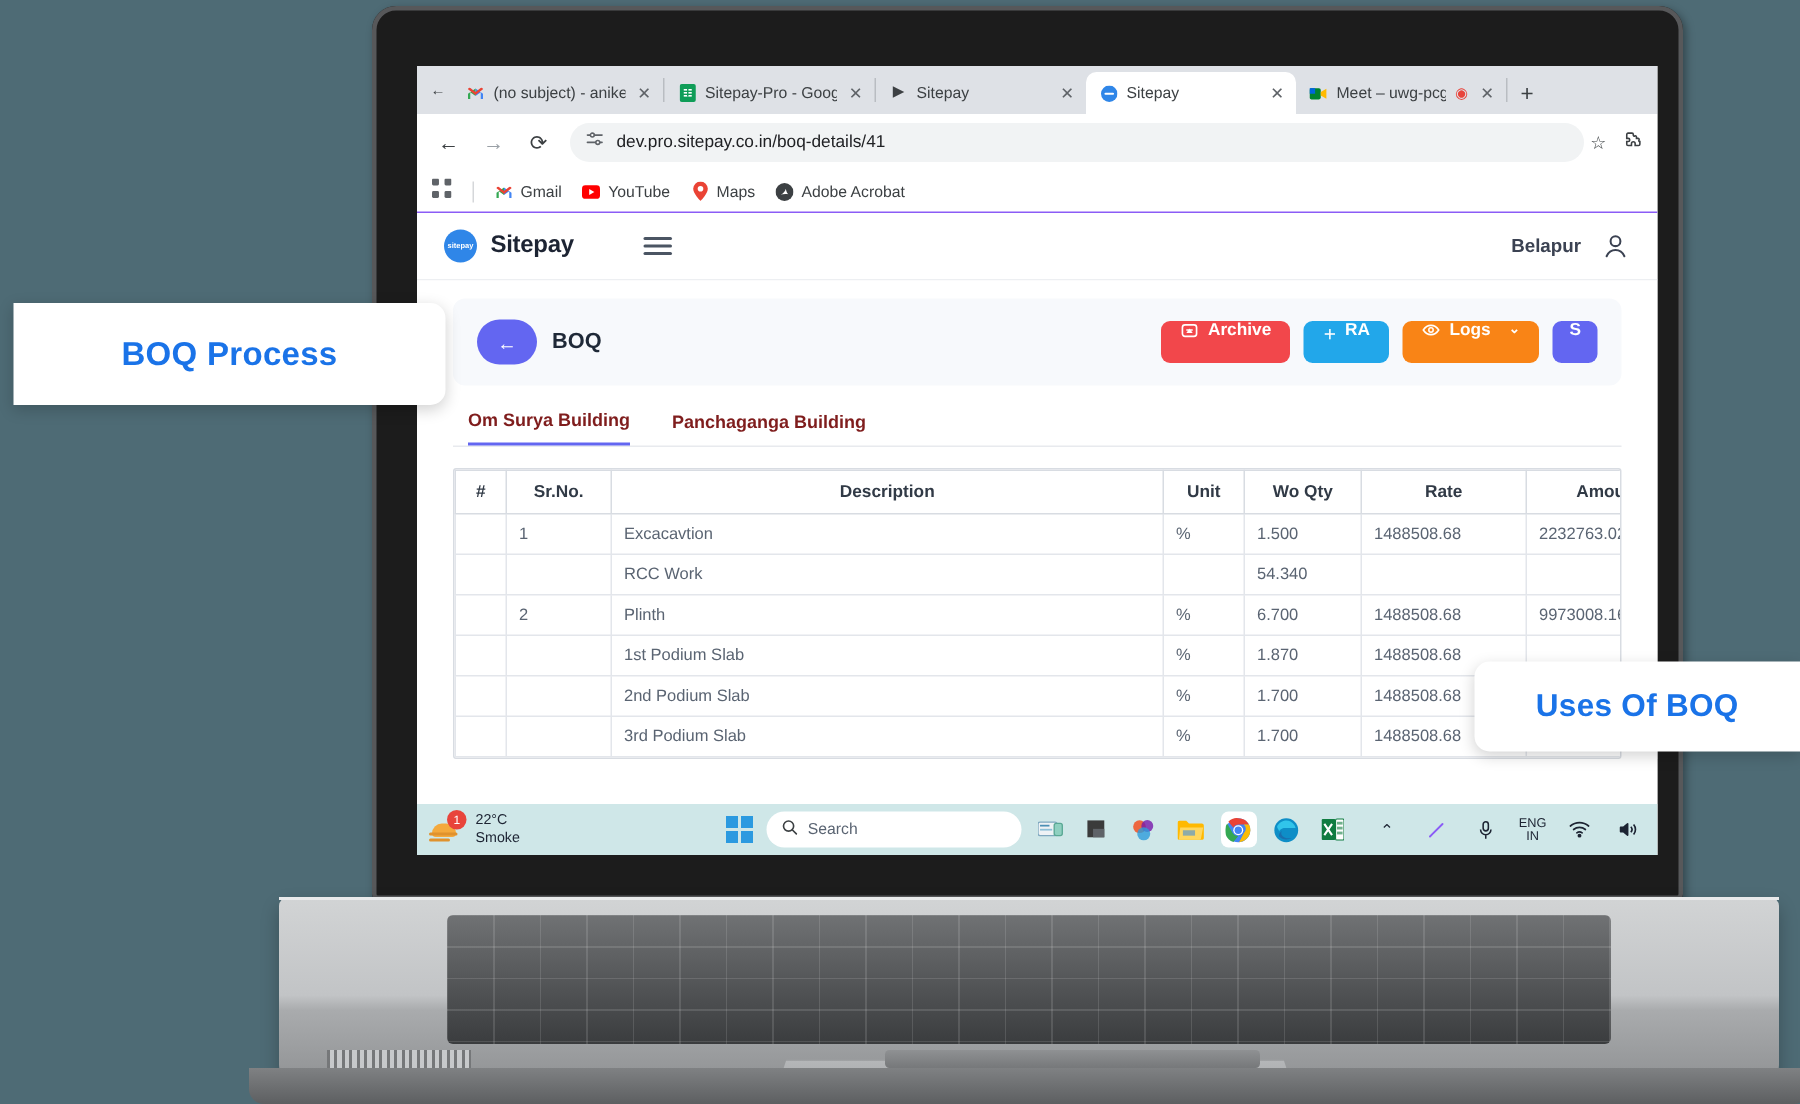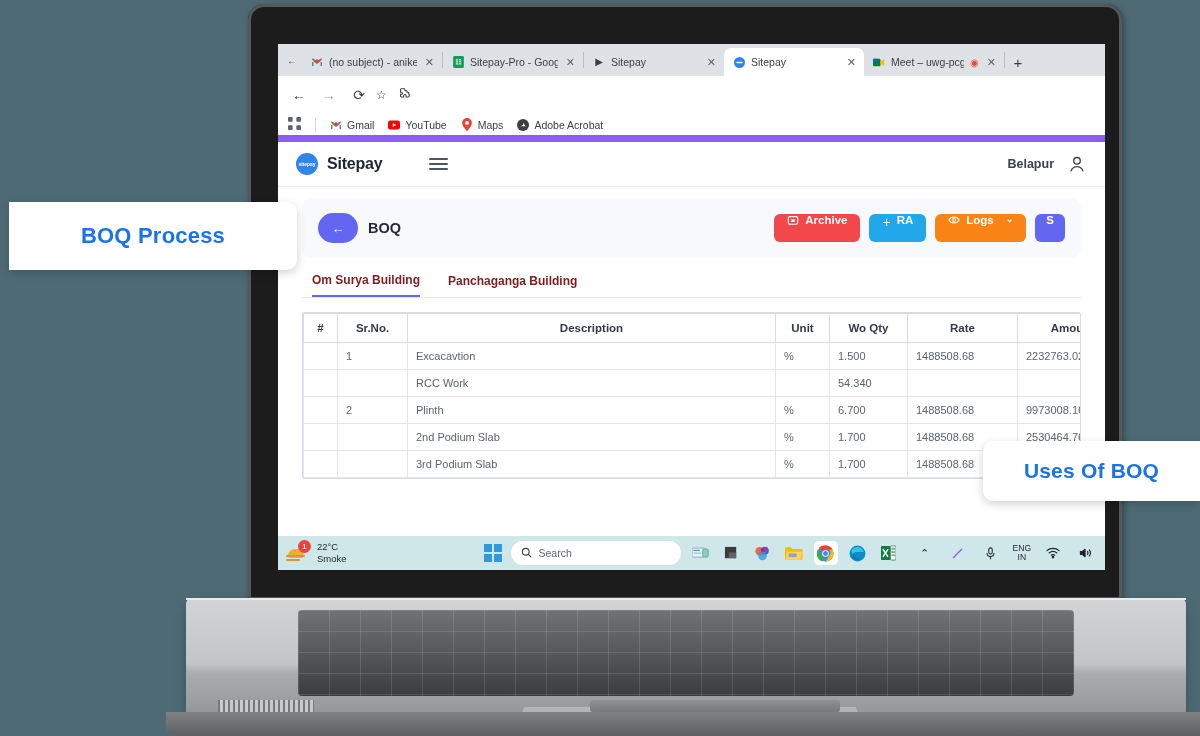--- a/index.html
+++ b/index.html
@@ -83,21 +83,21 @@
 
   .omnibar { height:38px; background:#fff; display:flex; align-items:center; gap:4px; padding:0 8px; }
   .navbtn { width:26px; height:26px; border-radius:50%; display:flex; align-items:center;
      justify-content:center; color:#3c4043; font-size:14px; }
   .urlbox { flex:1; height:26px; background:#f1f3f4; border-radius:13px; display:flex;
      align-items:center; gap:8px; padding:0 10px; margin-left:4px; }
   .url-text{ font-size:11.5px; color:#202124; }
   .omni-right{ display:flex; align-items:center; gap:10px; padding-right:2px; color:#3c4043; font-size:12px; }
 
   .bookmarks{ height:28px; background:#fff; display:flex; align-items:center; gap:14px; padding:0 10px;
-     border-bottom:7px solid #8b5cf6;text-align:right;}
+     border-bottom:1px solid #8b5cf6;text-align:right;}
   .bm{ display:flex; align-items:center; gap:5px; font-size:10.5px; color:#3c4043; }
   .bm-sep{ width:1px; height:14px; background:#d5d7da; }
 
   
   #app { background:#fff; height:calc(100% - 98px); position:relative; overflow:hidden; }
   .appbar{ height:45px; background:#fff; display:flex; align-items:center; padding:0 18px;
      border-bottom:1px solid #edeff2; }
   .logo-circle{ width:22px; height:22px; border-radius:50%; background:#2f86e8;
      display:flex; align-items:center; justify-content:center; color:#fff; font-size:5px; font-weight:bold;}
   .brand{ font-size:16px; font-weight:bold; color:#1d2433; margin-left:9px; letter-spacing:-.2px;}
@@ -229,20 +229,31 @@
         <span class="tab-x">✕</span>
       </div>
       <div class="tab-sep"></div>
       <div class="newtab">+</div>
     </div>
 
     <div class="omnibar">
       <div class="navbtn">←</div>
       <div class="navbtn" style="color:#9aa0a6">→</div>
       <div class="navbtn">⟳</div>
+      <div class="urlbox">
+        <span>
+          <svg width="13" height="13" viewBox="0 0 16 16" fill="none" stroke="#5f6368" stroke-width="1.3" stroke-linecap="round">
+            <line x1="2" y1="5" x2="14" y2="5"></line>
+              <line x1="2" y1="11" x2="14" y2="11"></line>
+            <circle cx="6" cy="5" r="1.6" fill="#fff"></circle>
+              <circle cx="10.5" cy="11" r="1.6" fill="#fff"></circle>
+          </svg>
+        </span>
+        <span class="url-text">dev.pro.sitepay.co.in/boq-details/41</span>
+      </div>
       <div class="omni-right">
         <span>☆</span>
         <span>
           <svg width="14" height="14" viewBox="0 0 16 16" fill="none" stroke="#3c4043" stroke-width="1.2">
             <path d="M6 2h2a1 1 0 0 1 1 1v.7c0 .5.6.8 1 .5.6-.4 1.4 0 1.4.8V6h1.1c.8 0 1.2.8.8 1.4-.3.4 0 1 .5 1H14v2a1 1 0 0 1-1 1h-2.6V10a1.4 1.4 0 1 0-2.8 0v1.4H5a1 1 0 0 1-1-1V8.4h1.1a1.2 1.2 0 1 0 0-2.4H4V3a1 1 0 0 1 1-1z"></path>
           </svg>
         </span>
       </div>
     </div>
 
@@ -398,20 +409,29 @@
                 <td class="col-sr">2</td>
                 <td class="col-desc">Plinth</td>
                 <td class="col-unit">%</td>
                 <td class="col-wo">6.700</td>
                 <td class="col-rate">1488508.68</td>
                 <td class="col-amt">9973008.16</td>
               </tr>
               <tr>
                 <td class="col-hash"></td>
                 <td class="col-sr"></td>
+                <td class="col-desc">1st Podium Slab</td>
+                <td class="col-unit">%</td>
+                <td class="col-wo">1.870</td>
+                <td class="col-rate">1488508.68</td>
+                <td class="col-amt"></td>
+              </tr>
+              <tr>
+                <td class="col-hash"></td>
+                <td class="col-sr"></td>
                 <td class="col-desc">2nd Podium Slab</td>
                 <td class="col-unit">%</td>
                 <td class="col-wo">1.700</td>
                 <td class="col-rate">1488508.68</td>
                 <td class="col-amt">2530464.76</td>
               </tr>
               <tr>
                 <td class="col-hash"></td>
                 <td class="col-sr"></td>
                 <td class="col-desc">3rd Podium Slab</td>

